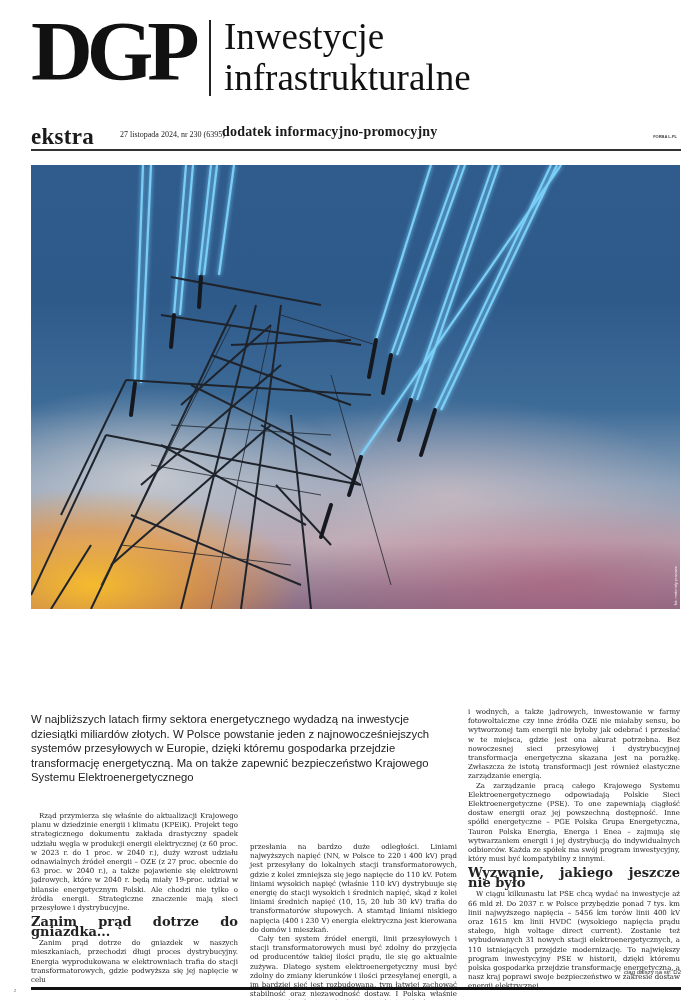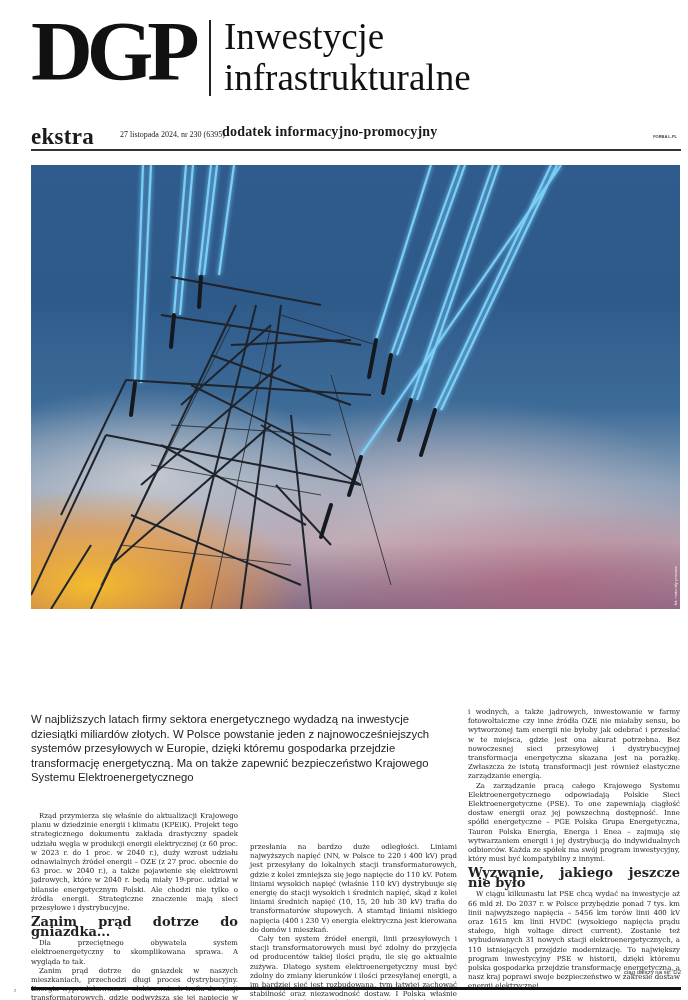--- a/index.html
+++ b/index.html
@@ -176,21 +176,20 @@
 
 <h1 class="headline">
   <br>
 </h1>
 
 <p class="lead">W najbliższych latach firmy sektora energetycznego wydadzą na inwestycje dziesiątki miliardów złotych. W Polsce powstanie jeden z najnowocześniejszych systemów przesyłowych w Europie, dzięki któremu gospodarka przejdzie transformację energetyczną. Ma on także zapewnić bezpieczeństwo Krajowego Systemu Elektroenergetycznego</p>
 
 <div class="col col1">
   <p>Rząd przymierza się właśnie do aktualizacji Krajowego planu w dziedzinie energii i klimatu (KPEiK). Projekt tego strategicznego dokumentu zakłada drastyczny spadek udziału węgla w produkcji energii elektrycznej (z 60 proc. w 2023 r. do 1 proc. w 2040 r.), duży wzrost udziału odnawialnych źródeł energii – OZE (z 27 proc. obecnie do 63 proc. w 2040 r.), a także pojawienie się elektrowni jądrowych, które w 2040 r. będą miały 19-proc. udział w bilansie energetycznym Polski. Ale chodzi nie tylko o źródła energii. Strategiczne znaczenie mają sieci przesyłowe i dystrybucyjne.</p>
   <h3>Zanim prąd dotrze do gniazdka...</h3>
-  <p>Dla przeciętnego obywatela system elektroenergetyczny to skomplikowana sprawa. A wygląda to tak.</p>
   <p>Zanim prąd dotrze do gniazdek w naszych mieszkaniach, przechodzi długi proces dystrybucyjny. Energia wyprodukowana w elektrowniach trafia do stacji transformatorowych, gdzie podwyższa się jej napięcie w celu</p>
 </div>
 
 <div class="col col2">
   <p style="text-indent:0">przesłania na bardzo duże odległości. Liniami najwyższych napięć (NN, w Polsce to 220 i 400 kV) prąd jest przesyłany do lokalnych stacji transformatorowych, gdzie z kolei zmniejsza się jego napięcie do 110 kV. Potem liniami wysokich napięć (właśnie 110 kV) dystrybuuje się energię do stacji wysokich i średnich napięć, skąd z kolei liniami średnich napięć (10, 15, 20 lub 30 kV) trafia do transformatorów słupowych. A stamtąd liniami niskiego napięcia (400 i 230 V) energia elektryczna jest kierowana do domów i mieszkań.</p>
   <p>Cały ten system źródeł energii, linii przesyłowych i stacji transformatorowych musi być zdolny do przyjęcia od producentów takiej ilości prądu, ile się go aktualnie zużywa. Dlatego system elektroenergetyczny musi być zdolny do zmiany kierunków i ilości przesyłanej energii, a im bardziej sieć jest rozbudowana, tym łatwiej zachować stabilność oraz niezawodność dostaw. I Polska właśnie staje przed zadaniem zbudowania takiej rozbudowanej i elastycznej pajęczyny. Bez niej budowa elektrowni wiatrowych</p>
 </div>
 
 <div class="col col3">
   <p style="text-indent:0">i wodnych, a także jądrowych, inwestowanie w farmy fotowoltaiczne czy inne źródła OZE nie miałaby sensu, bo wytworzonej tam energii nie byłoby jak odebrać i przesłać w te miejsca, gdzie jest ona akurat potrzebna. Bez nowoczesnej sieci przesyłowej i dystrybucyjnej transformacja energetyczna skazana jest na porażkę. Zwłaszcza że istotą transformacji jest również elastyczne zarządzanie energią.</p>

